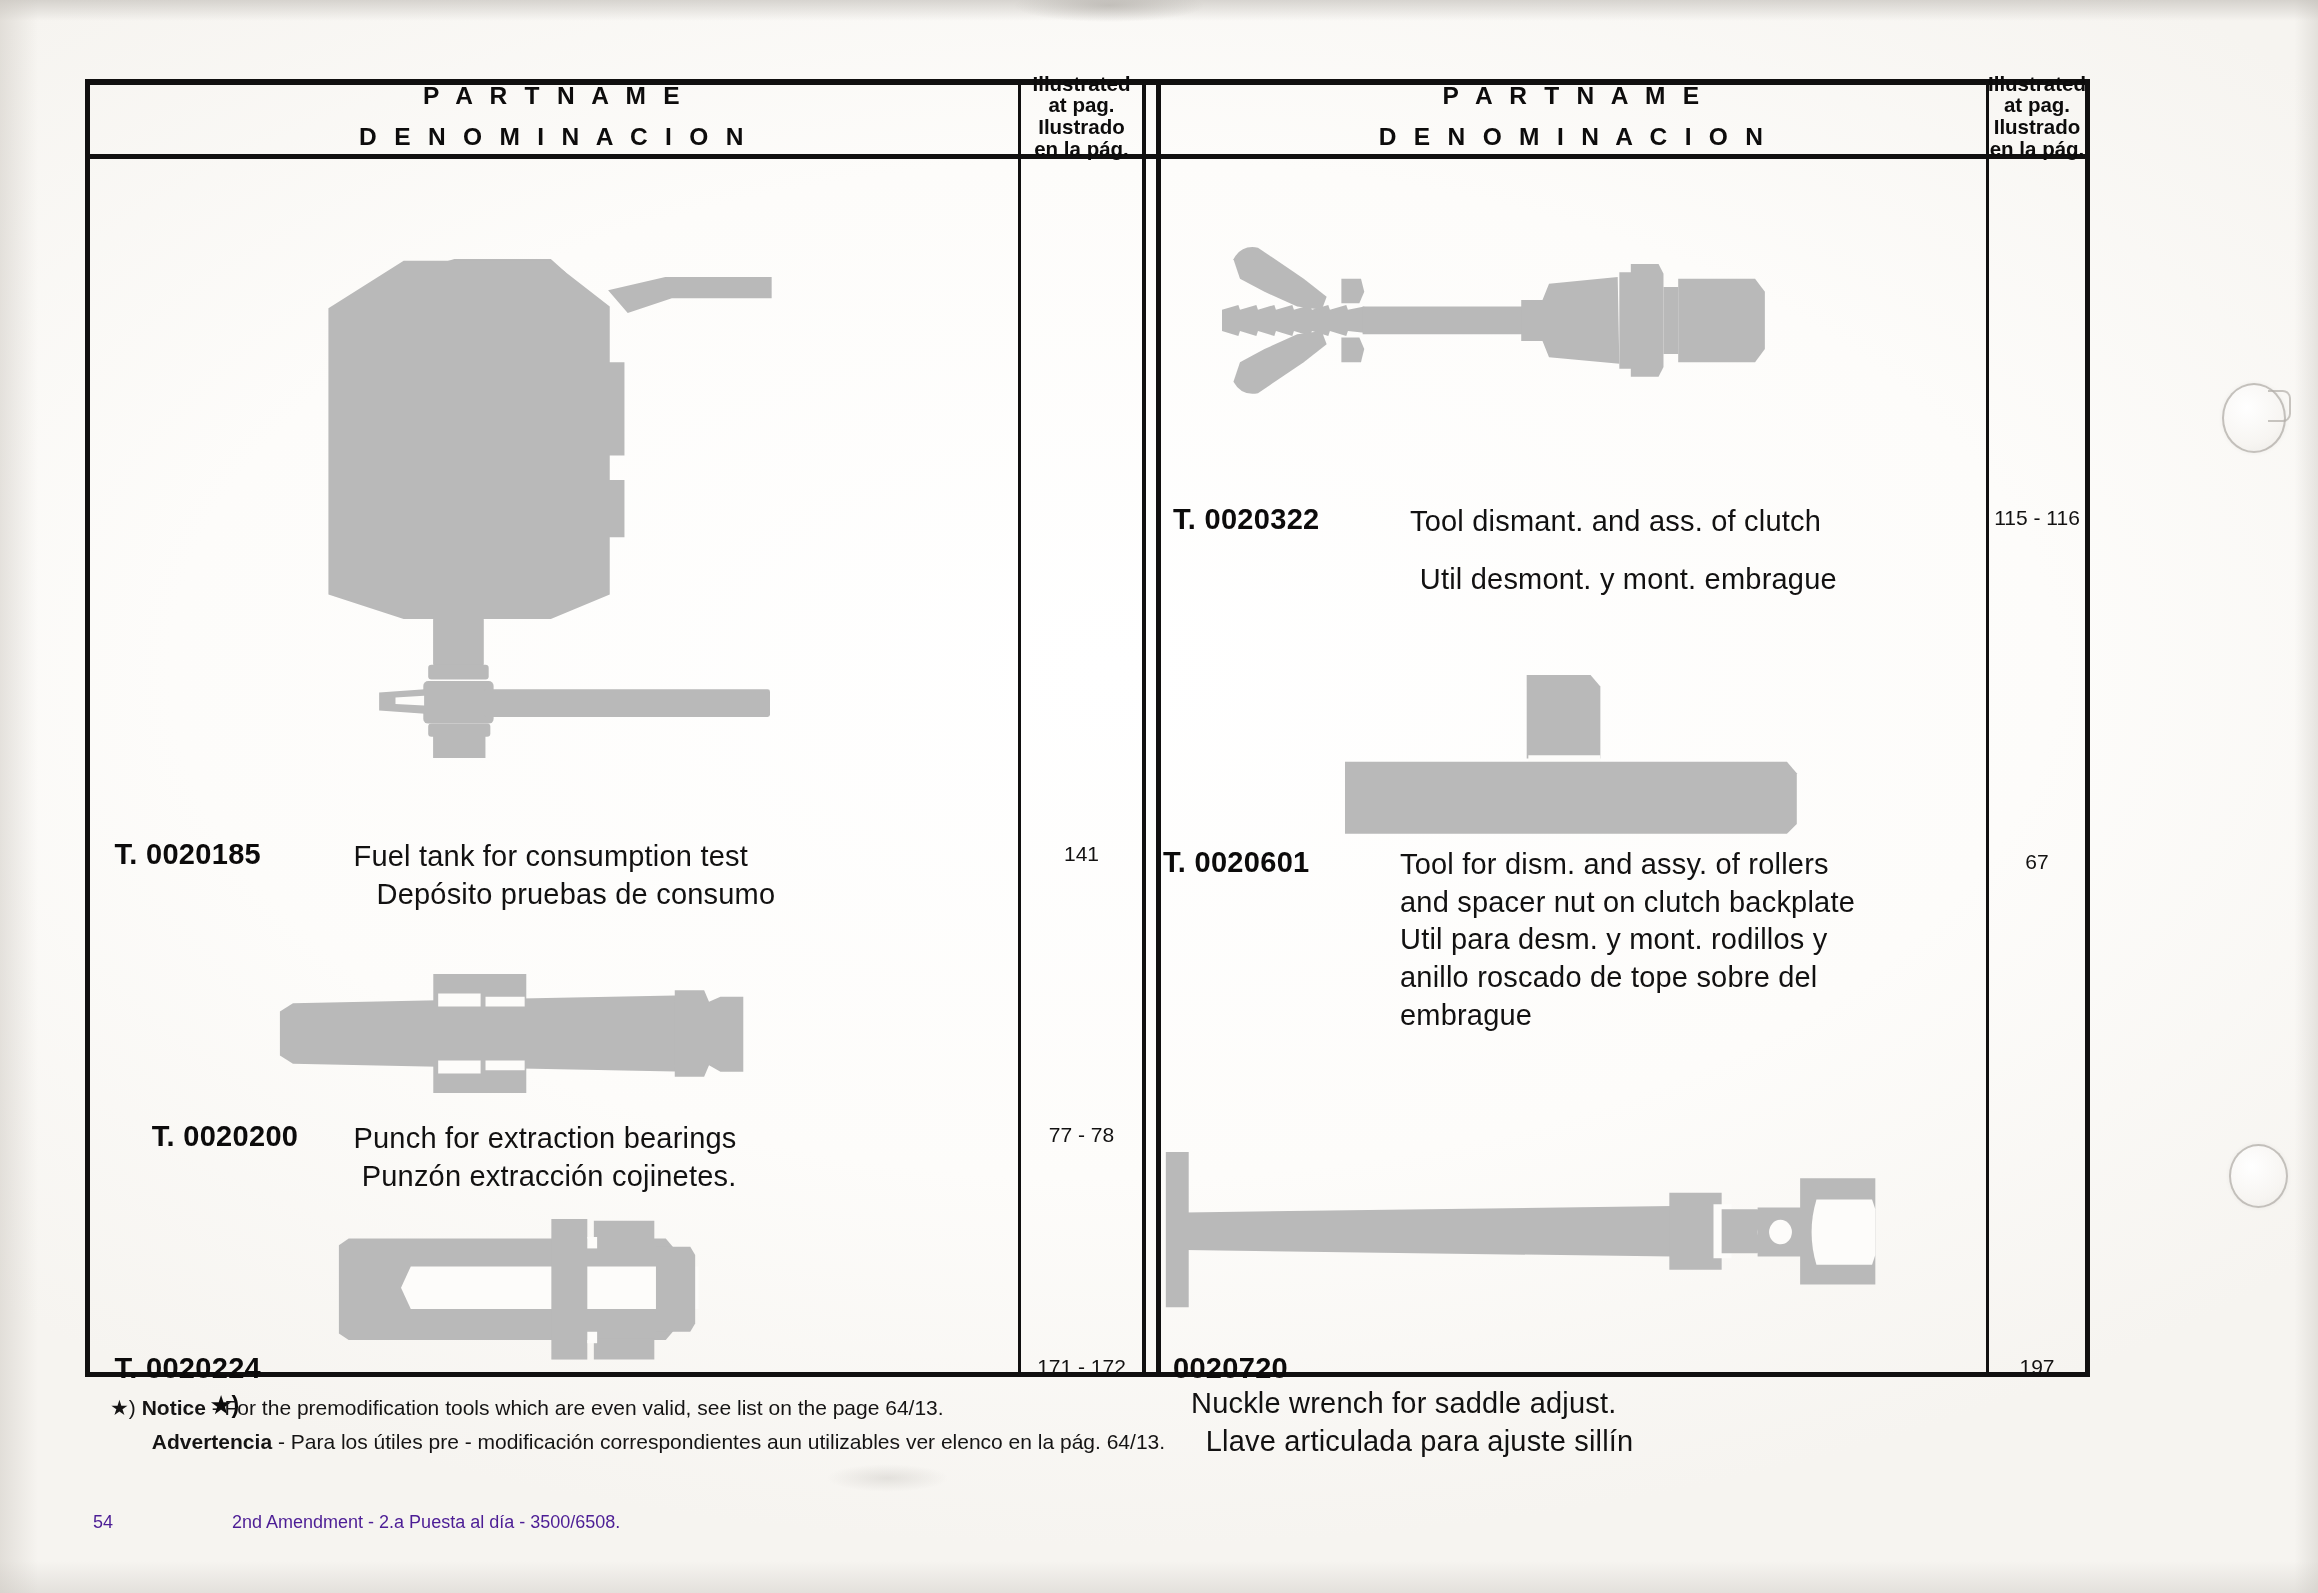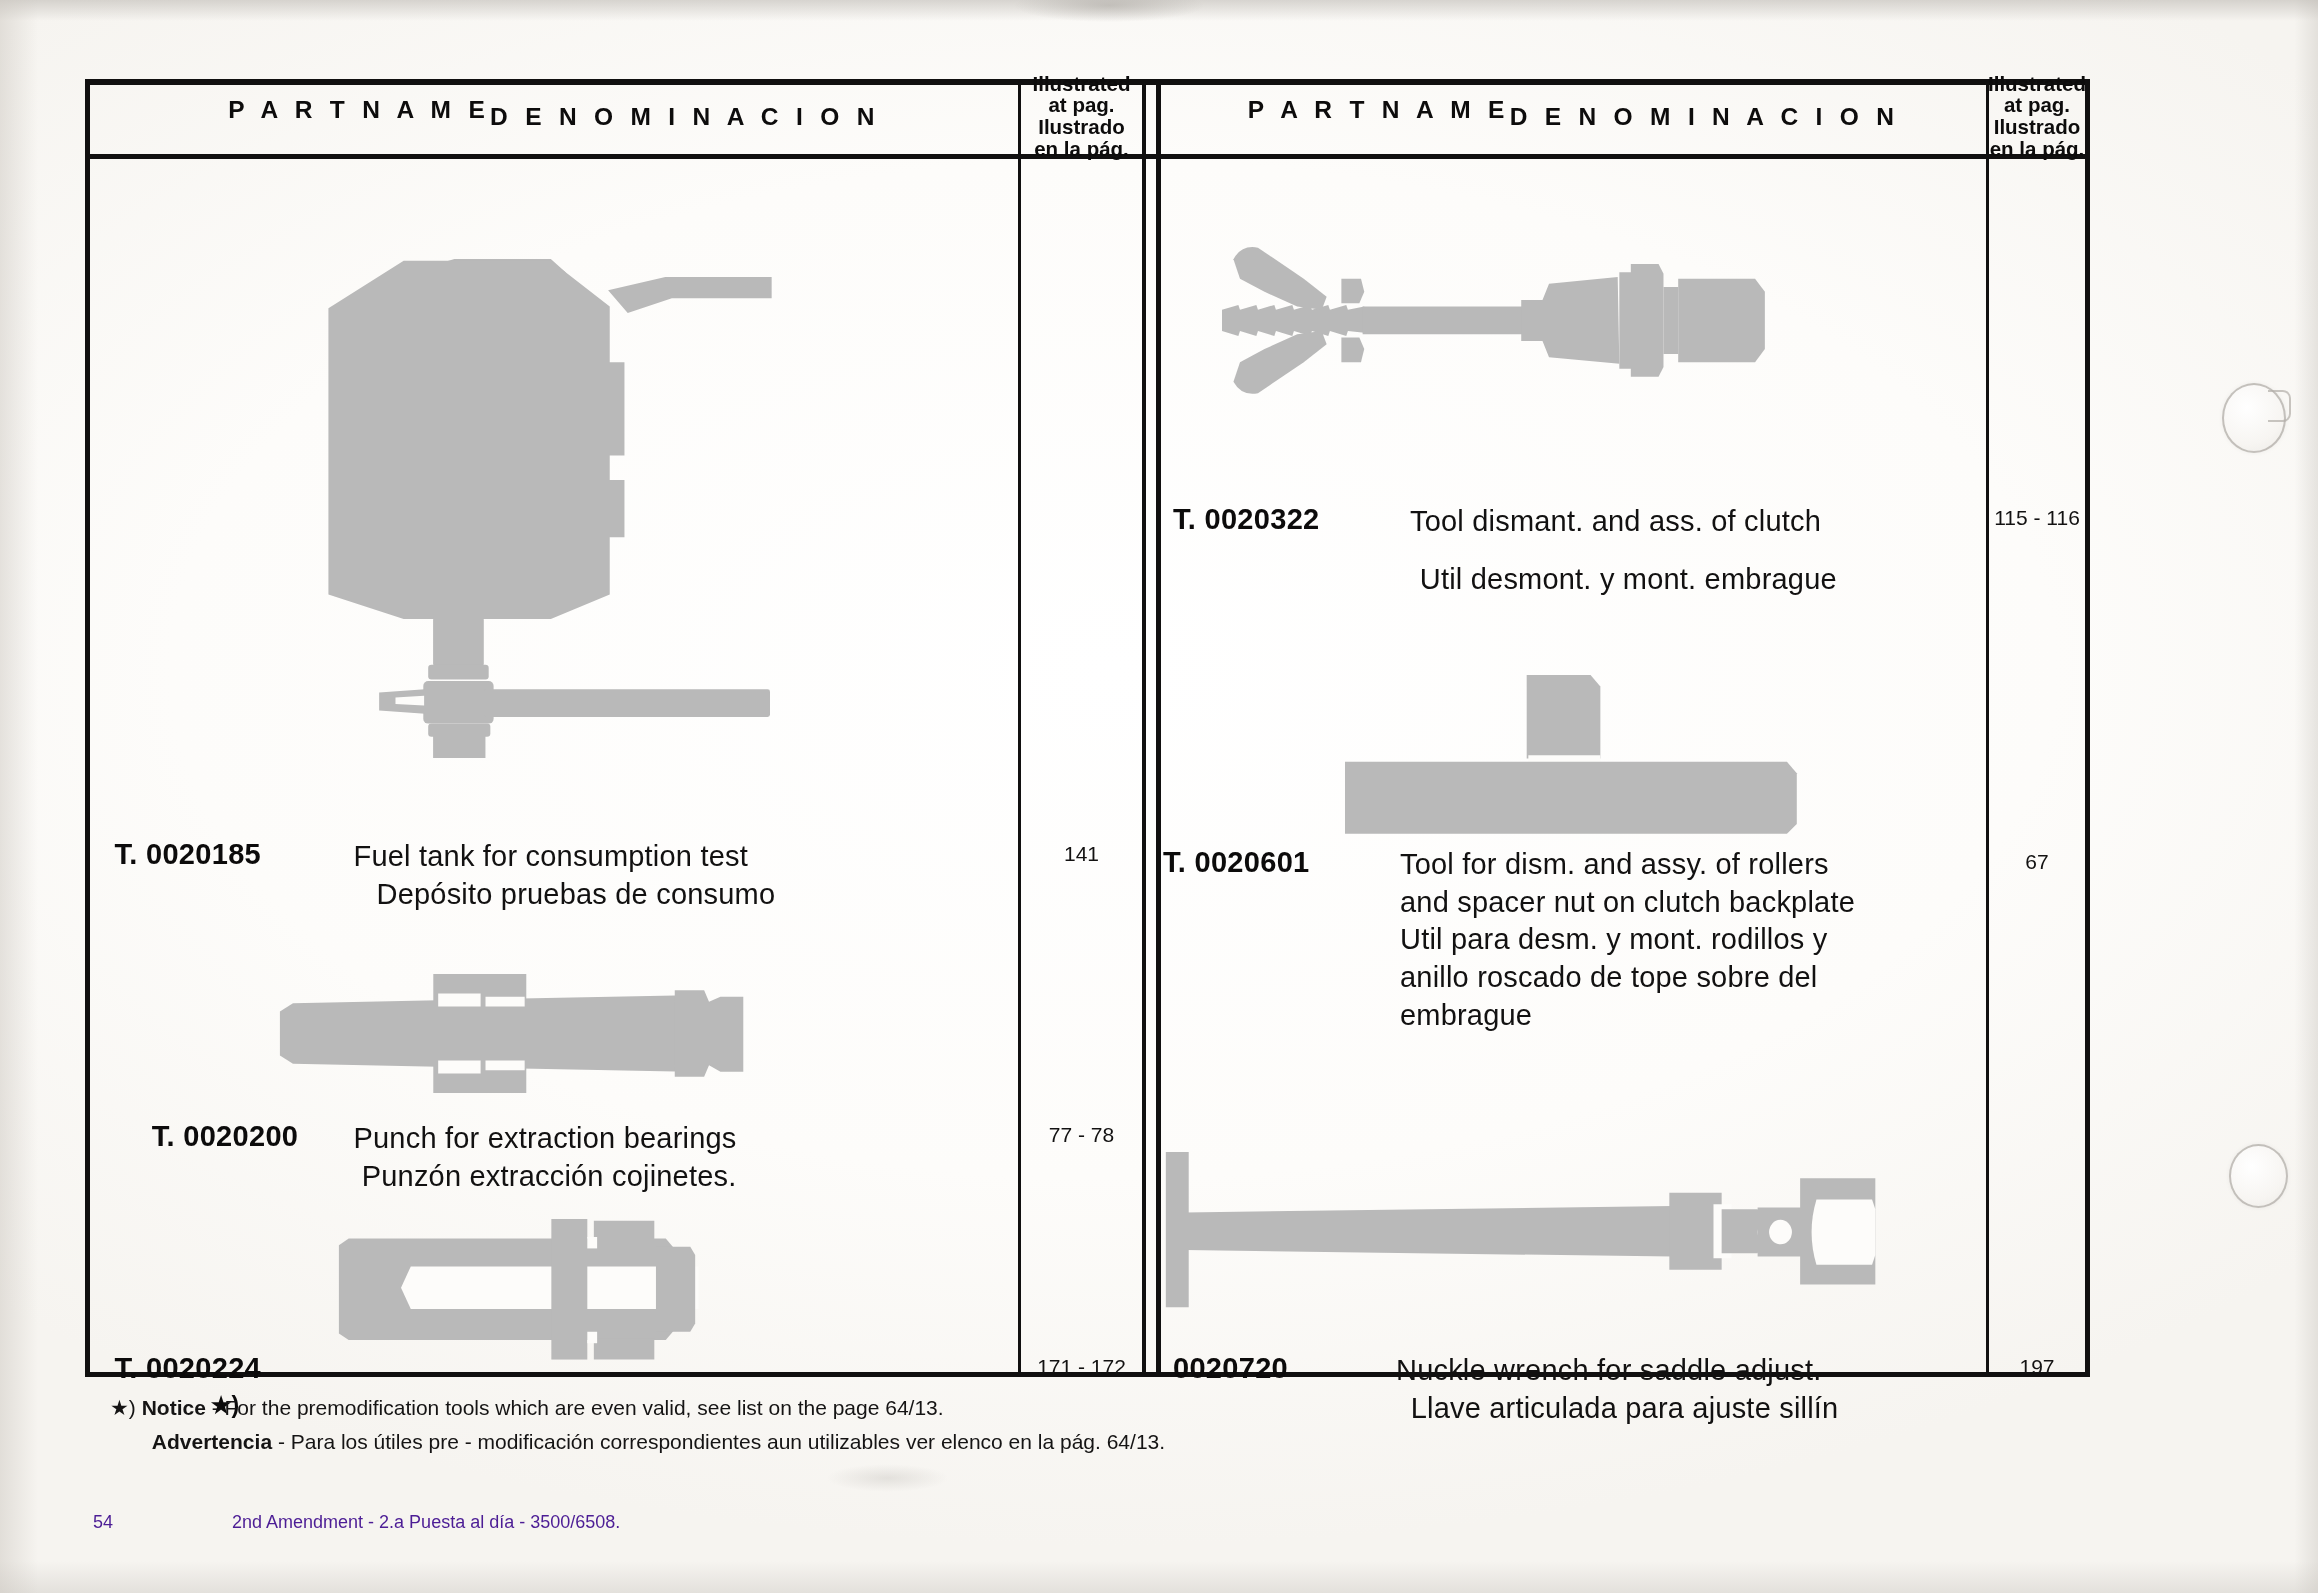--- a/index.html
+++ b/index.html
@@ -100,21 +100,21 @@
   
   #rule-col-left   { left: 933px;top: 0;     width: 3.3px;    height: 1298px; }
   #rule-col-right  { left: 1901px;top: 0;     width: 3.3px;    height: 1298px; }
 
   
   .col-head {
     position: absolute;
     top: 0;
     height: 75px;
     display: flex;
-    flex-direction: row;
+    flex-direction: column;
     align-items: center;
     justify-content: center;
   }
   .head-line1, .head-line2 {
     font-weight: bold;
     color: #0d0c0c;
     letter-spacing: 5.3px;
     font-size: 24.5px;
     white-space: nowrap;
   }
@@ -404,21 +404,21 @@
     <div class="entry-desc">
       <div>Tool for dism. and assy. of rollers</div>
       <div>and spacer nut on clutch backplate</div>
       <div>Util para desm. y mont. rodillos y</div>
       <div>anillo  roscado  de  tope sobre  del</div>
       <div>embrague</div>
     </div>
   </div>
   <div class="pag-value" style="left:1904px; top:771px; width:96px;">67</div>
 
-  <div class="entry" style="left:1088px; top:1273px; width:818px;">
+  <div class="entry" style="left:1088px; top:1273px; width:818px;flex-direction:column;">
     <div style="width:205px;">
       <div class="entry-code">0020720</div>
     </div>
     <div class="entry-desc">
       <div>Nuckle  wrench  for  saddle  adjust.</div>
       <div style="padding-left:14.7px;">Llave  articulada  para  ajuste  sillín</div>
     </div>
   </div>
   <div class="pag-value" style="left:1904px; top:1276px; width:96px;">197</div>
 

